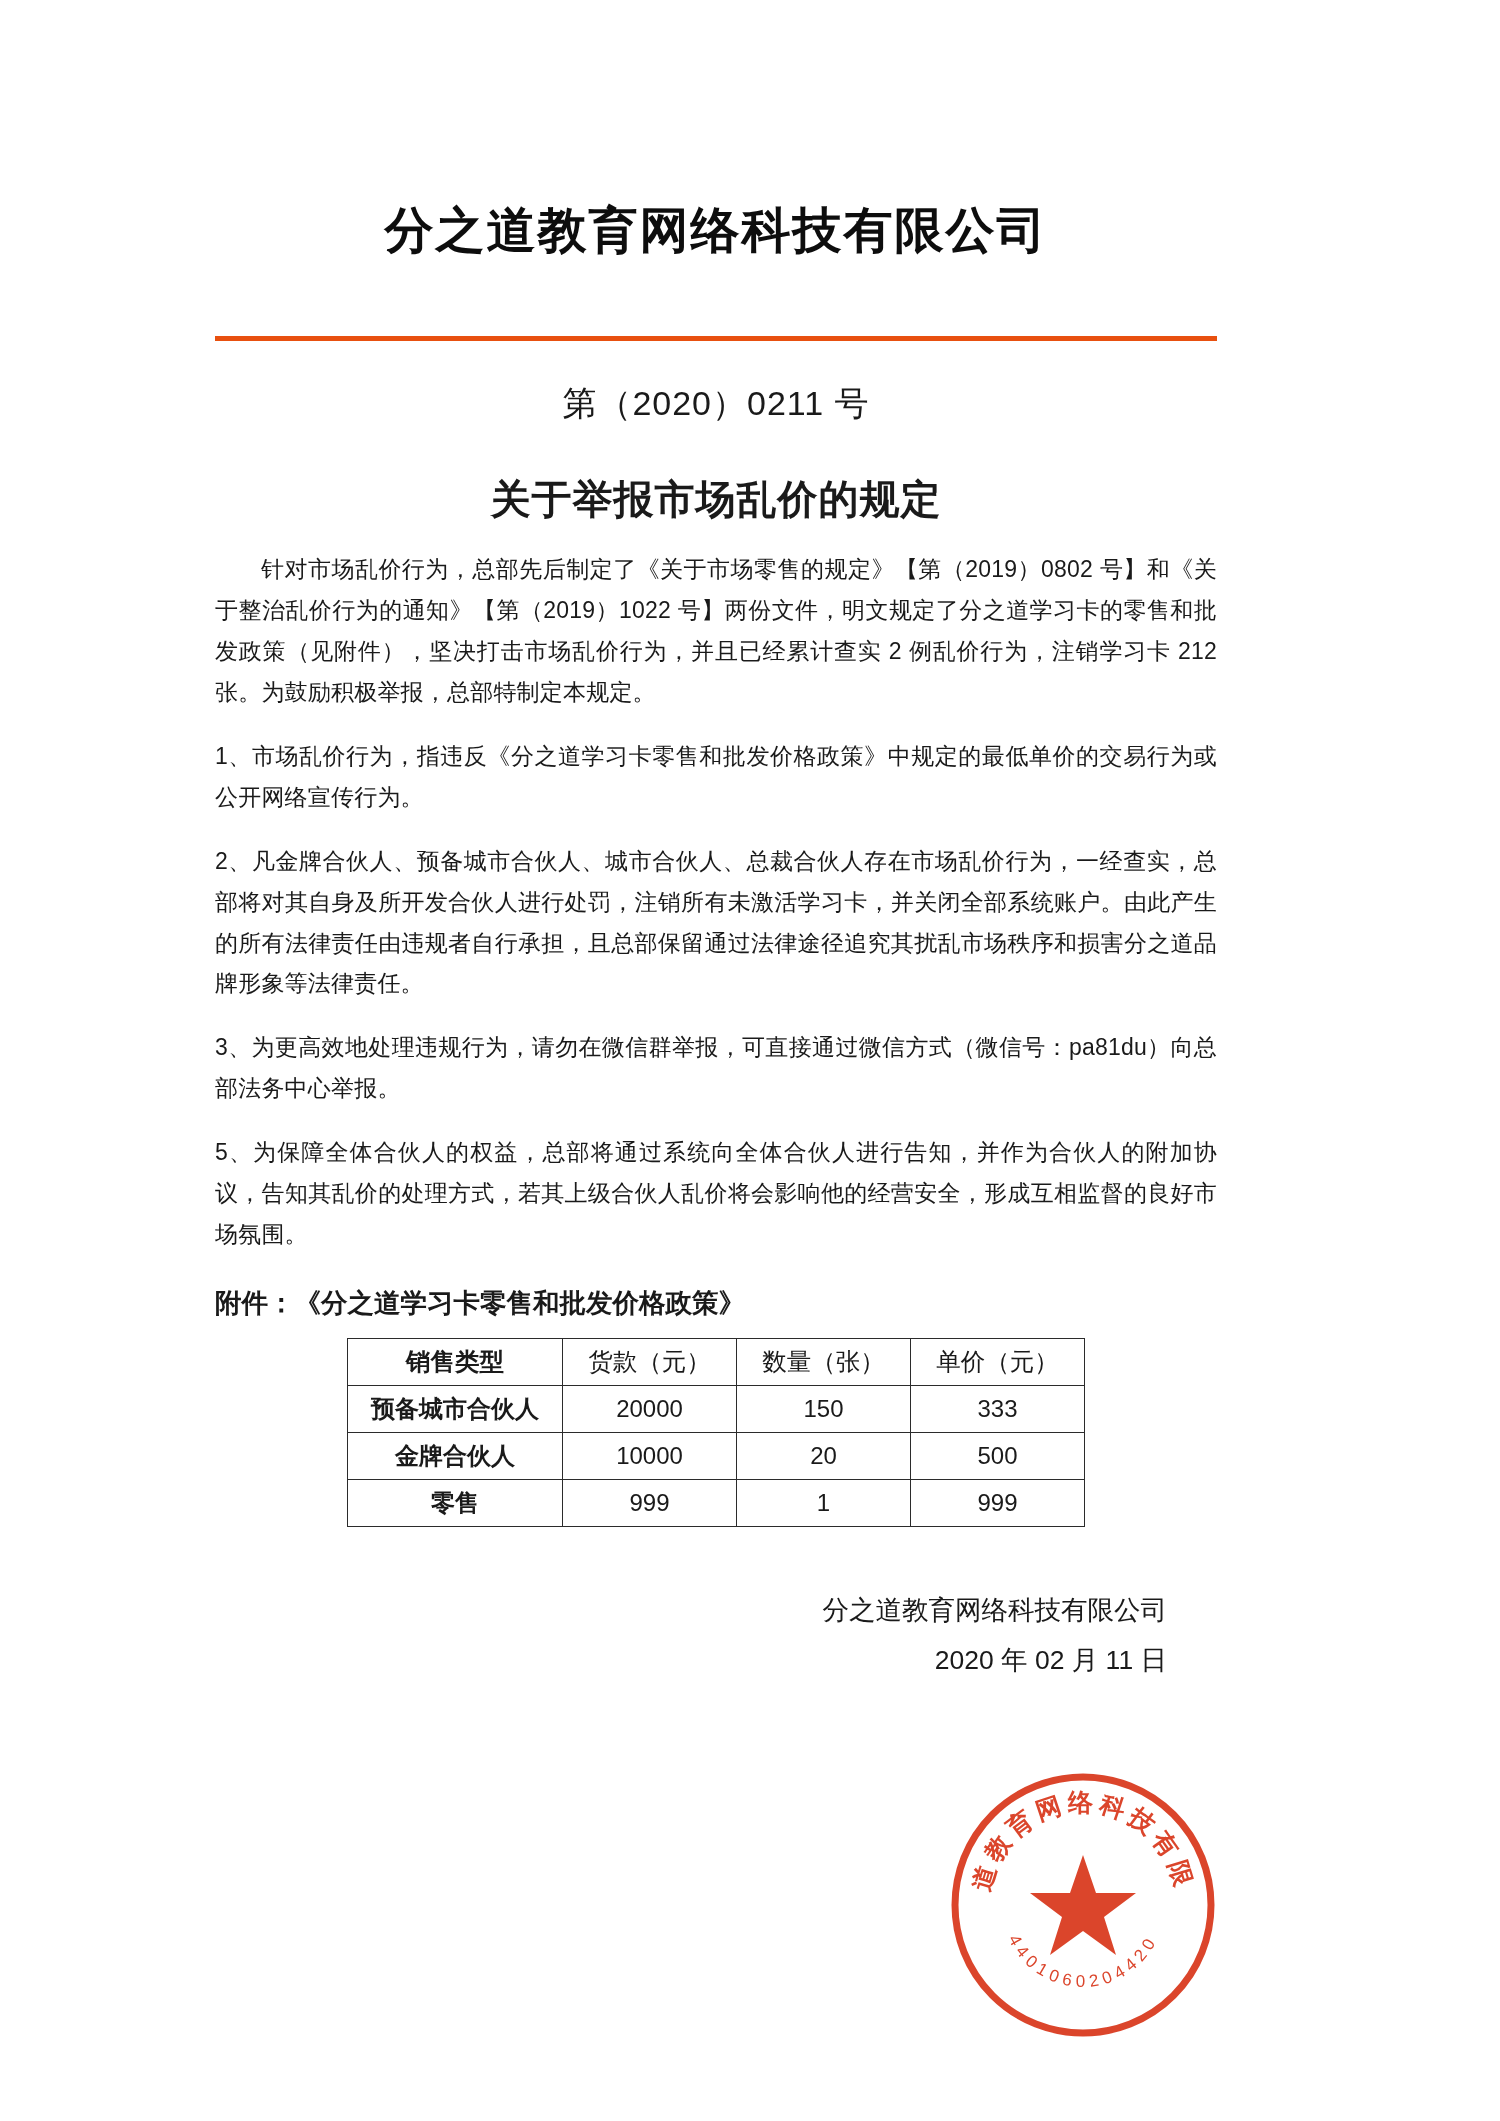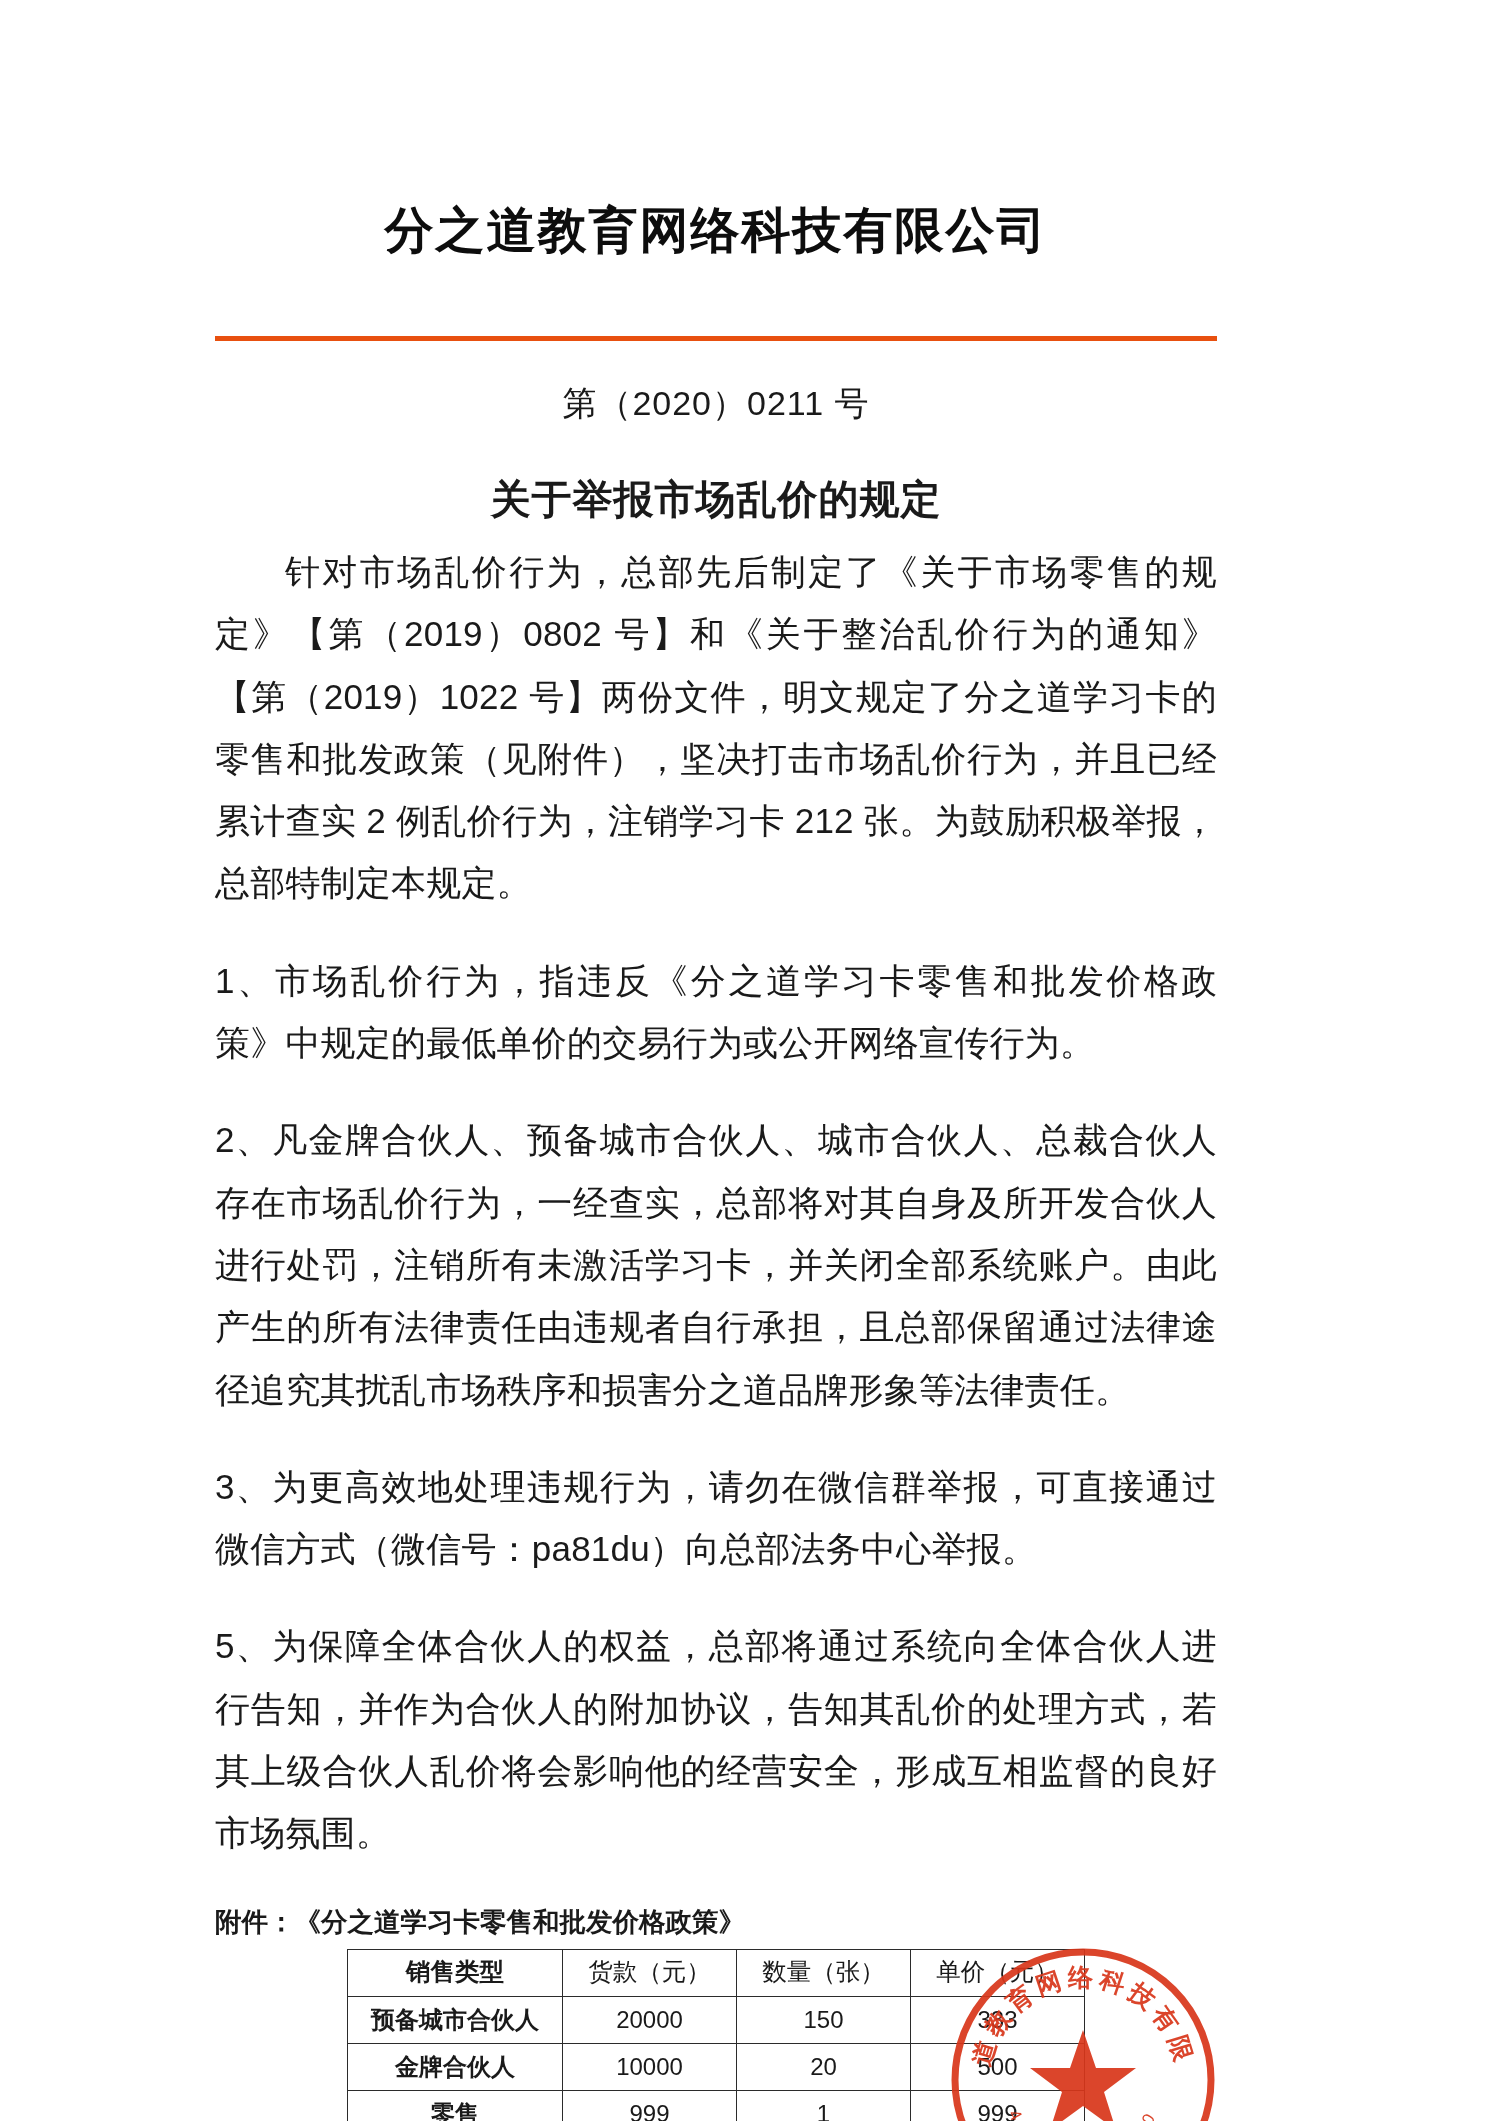--- a/index.html
+++ b/index.html
@@ -43,38 +43,38 @@
     letter-spacing: 1px;
   }
   .section-title {
     text-align: center;
     font-size: 40px;
     font-weight: bold;
     margin-top: 45px;
     letter-spacing: 1px;
   }
   .para {
-    font-size: 35px;
+    font-size: 23px;
     line-height: 1.78;
-    margin-top: 14px;
+    margin-top: 22px;
     text-align: justify;
     letter-spacing: 0.2px;
   }
   .para.indent {
     text-indent: 2em;
   }
   .attach-label {
     font-size: 26.5px;
     margin-top: 26px;
     line-height: 1.7;
     font-weight: bold;
   }
   table.policy {
     border-collapse: collapse;
-    margin: 4px auto 0 auto;
+    margin: 12px auto 0 auto;
     width: 738px;
     font-size: 24px;
   }
   table.policy td {
     border: 1.5px solid #2b2b2b;
     text-align: center;
     padding: 4px 2px;
     height: 38px;
     line-height: 1.25;
   }

